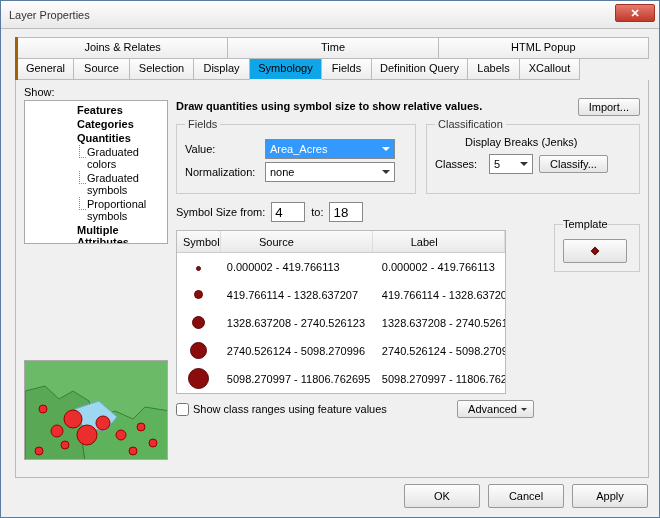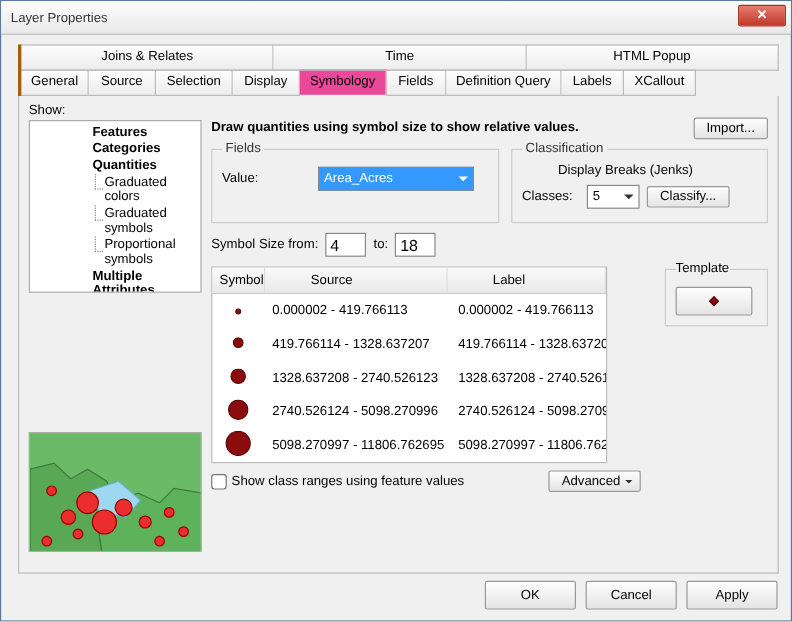--- a/index.html
+++ b/index.html
@@ -53,21 +53,21 @@
     background: linear-gradient(#fdfdfd, #ededed);
     padding: 3px 0;
     text-align: center;
     cursor: pointer;
     font-size: 11px;
     height: 22px;
     white-space: nowrap;
   }
   .tab:first-child { }
   .tab.active {
-    background: #ec4899;
+    background: #0ea5e9;
     border-bottom: 1px solid #f0f0f0;
     position: relative;
     z-index: 2;
   }
   .tabrow.first .tab { flex: 1; }
   .tabpanel {
     border: 1px solid #bbb;
     border-top: none;
     background: #f0f0f0;
     height: 398px;
@@ -268,20 +268,24 @@
           <div class="desc">Draw quantities using symbol size to show relative values.</div>
           <button class="btn import-btn">Import...</button>
 
           <div class="fieldsets">
             <fieldset class="box" style="width:240px">
               <legend>Fields</legend>
               <div class="row">
                 <label>Value:</label>
                 <span class="combo-sel" style="width:130px">Area_Acres</span>
               </div>
+              <div class="row">
+                <label>Normalization:</label>
+                <span class="combo-arrow" style="width:130px">none</span>
+              </div>
             </fieldset>
 
             <fieldset class="box" style="flex:1">
               <legend>Classification</legend>
               <div style="padding-left:30px">Display Breaks (Jenks)</div>
               <div class="row" style="margin-top:6px">
                 <label style="width:48px">Classes:</label>
                 <span class="combo-arrow" style="width:44px">5</span>
                 <button class="btn">Classify...</button>
               </div>

